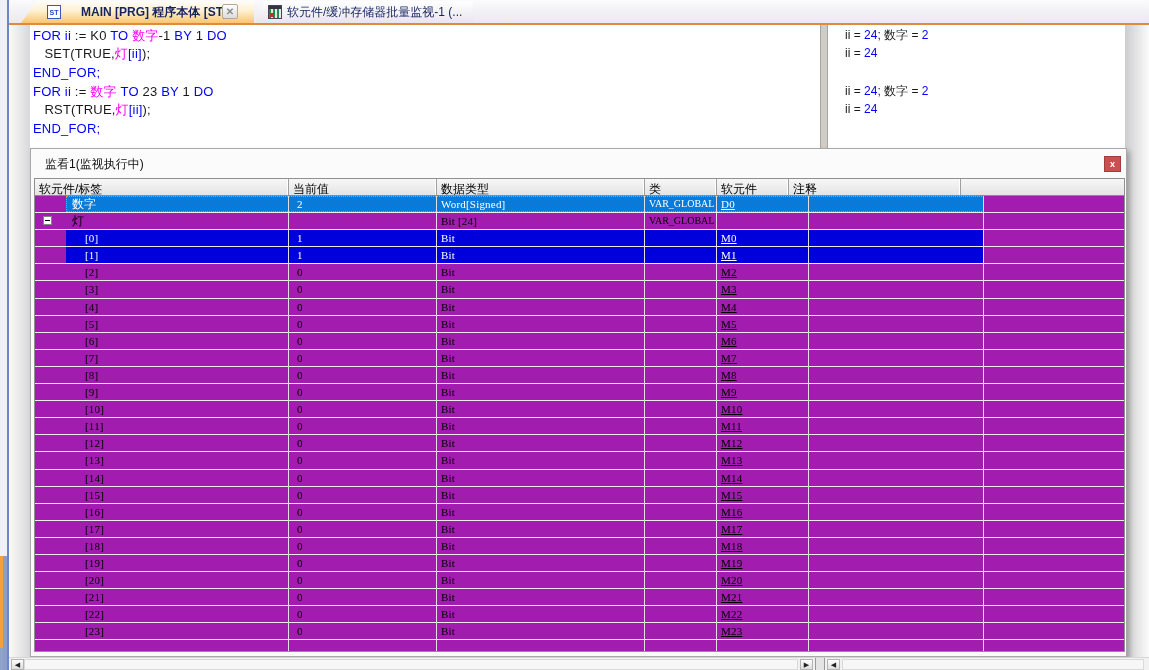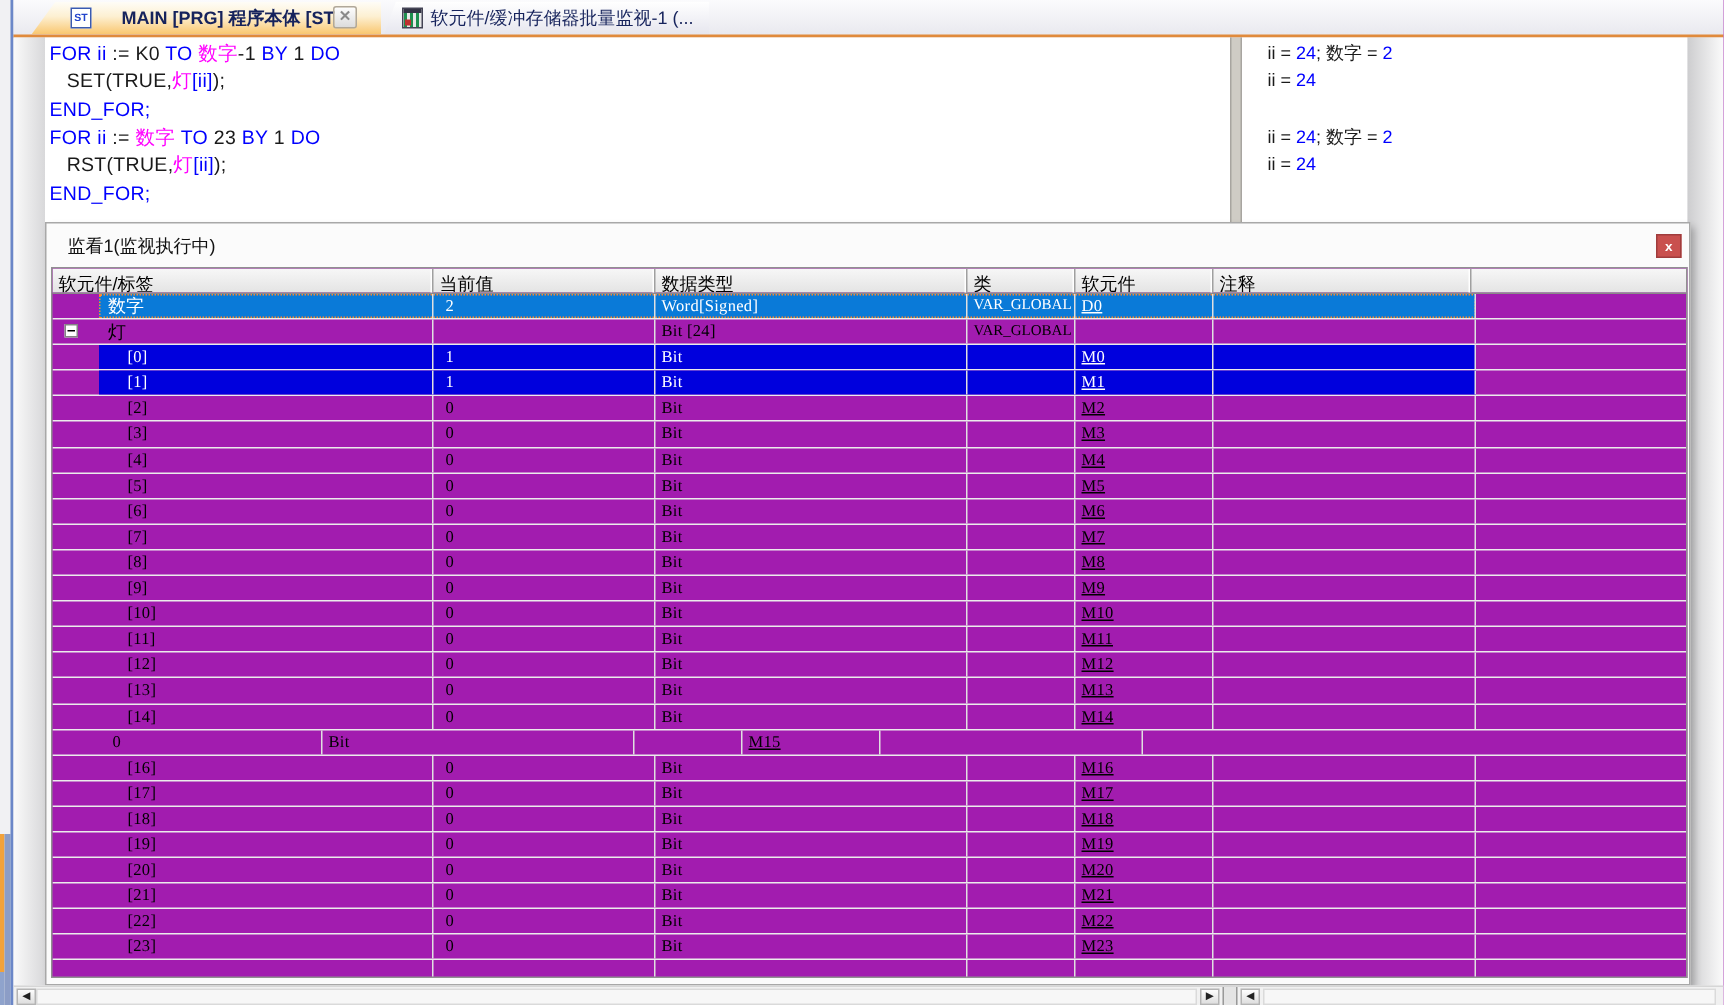--- a/index.html
+++ b/index.html
@@ -127,21 +127,21 @@
 
 <div class="abs" id="watch">
   <div id="watch-title">监看1(监视执行中)</div>
   <div id="watch-close">x</div>
   <div id="wtable">
     <div id="whead">
       <div class="hc" style="width:254px">软元件/标签</div>
       <div class="hc" style="width:148px">当前值</div>
       <div class="hc" style="width:208px">数据类型</div>
       <div class="hc" style="width:72px">类</div>
-      <div class="hc" style="width:92px">软元件</div>
+      <div class="hc" style="width:72px">软元件</div>
       <div class="hc" style="width:172px">注释</div>
       <div class="hc" style="flex:1 1 auto; border-right:none; box-shadow:none"></div>
     </div>
     <div id="wbody">
         <div class="wrow sel">
           <div class="band sel"></div>
           <div class="cell c-tree"></div>
           <div class="cell c-label lab-cjk" style="padding-left: 5px;">数字</div>
           <div class="cell c-value">2</div>
           <div class="cell c-type">Word[Signed]</div>
@@ -309,20 +309,21 @@
           <div class="cell c-label" style="padding-left: 18px;">[14]</div>
           <div class="cell c-value">0</div>
           <div class="cell c-type">Bit</div>
           <div class="cell c-cls"></div>
           <div class="cell c-dev">M14</div>
           <div class="cell c-com"></div>
           <div class="cell c-fill"></div>
         </div>
         <div class="wrow">
           <div class="cell c-tree"></div>
+          <div class="cell c-label" style="padding-left: 18px;">[15]</div>
           <div class="cell c-value">0</div>
           <div class="cell c-type">Bit</div>
           <div class="cell c-cls"></div>
           <div class="cell c-dev">M15</div>
           <div class="cell c-com"></div>
           <div class="cell c-fill"></div>
         </div>
         <div class="wrow">
           <div class="cell c-tree"></div>
           <div class="cell c-label" style="padding-left: 18px;">[16]</div>

